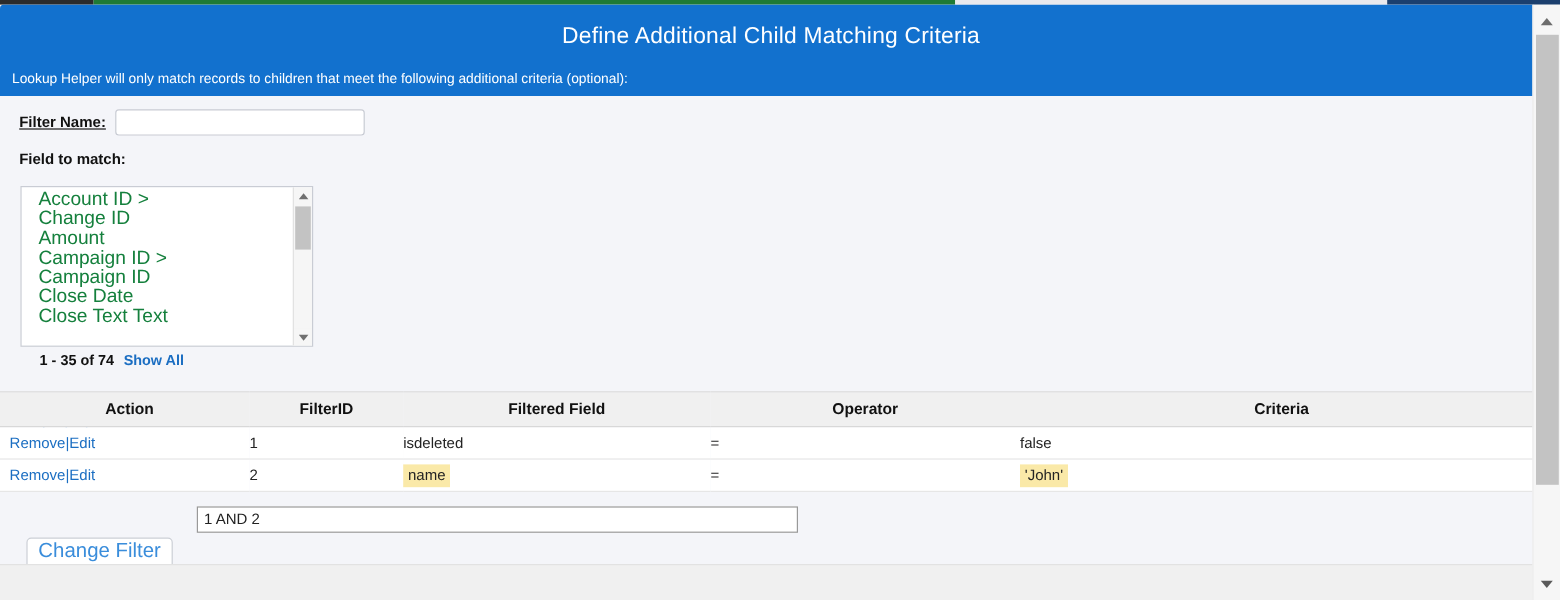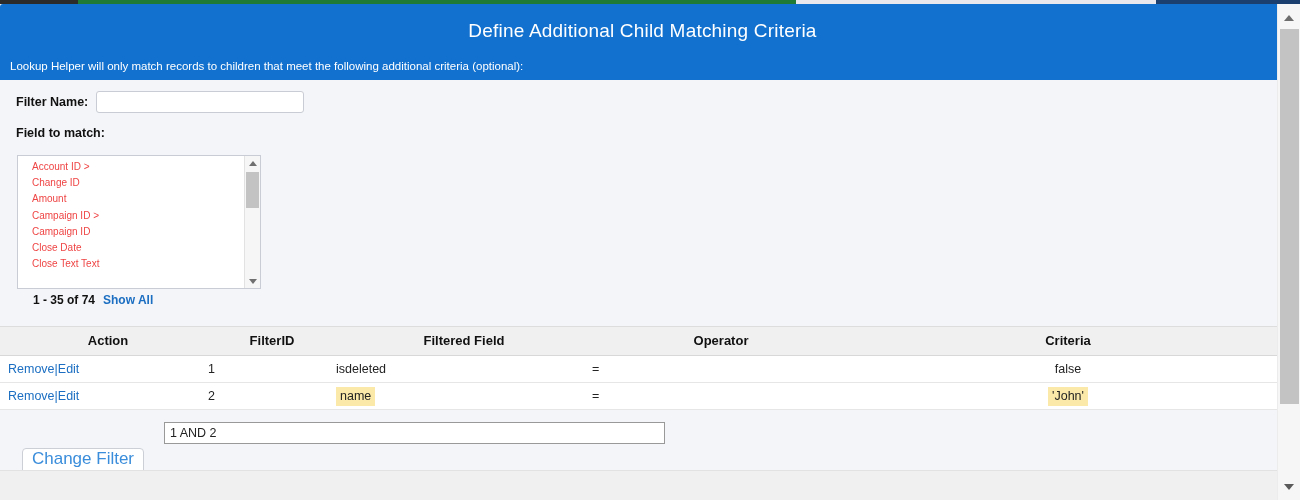--- a/index.html
+++ b/index.html
@@ -64,20 +64,21 @@
     height: 390px;
     background: #f4f5f9;
   }
 
   
   .filter-name-row {
     position: absolute;
     left: 16px; top: 11px;
     display: flex;
     align-items: center;
+    text-decoration: underline;
   }
   .filter-name-label {
     font-weight: bold;
     font-size: 12.5px;
     color: #111;
     margin-right: 8px;
   }
   .filter-name-input {
     width: 208px;
     height: 22px;
@@ -114,22 +115,22 @@
   }
   .listbox-items {
     flex: 1 1 auto;
     padding: 3px 0 0 0;
     overflow: hidden;
   }
   .listbox-item {
     height: 16.2px;
     line-height: 16.2px;
     padding-left: 14px;
-    font-size: 10px;
-    color: #ef4444;
+    font-size: 16px;
+    color: #15803d;
     white-space: nowrap;
   }
   .listbox-scroll {
     flex: 0 0 15px;
     width: 15px;
     background: #f6f6f6;
     border-left: 1px solid #e2e2e2;
     position: relative;
   }
   .lb-arrow {
@@ -206,21 +207,21 @@
     font-size: 12.5px;
     color: #232323;
     padding: 6px 0 6px 0;
     border-bottom: 1px solid #e6e6e6;
     vertical-align: middle;
   }
   .col-action   { width: 200px; padding-left: 8px !important; }
   .col-filterid { width: 128px; }
   .col-field    { width: 256px; }
   .col-operator { width: 258px; }
-  .col-criteria { width: 436px; text-align: center; }
+  .col-criteria { width: 436px; }
 
   .link {
     color: #1b6ec2;
     cursor: pointer;
   }
   .link-sep { color: #1b6ec2; }
   .hl {
     background: #fae9a8;
     padding: 2px 4px 3px 4px;
   }

